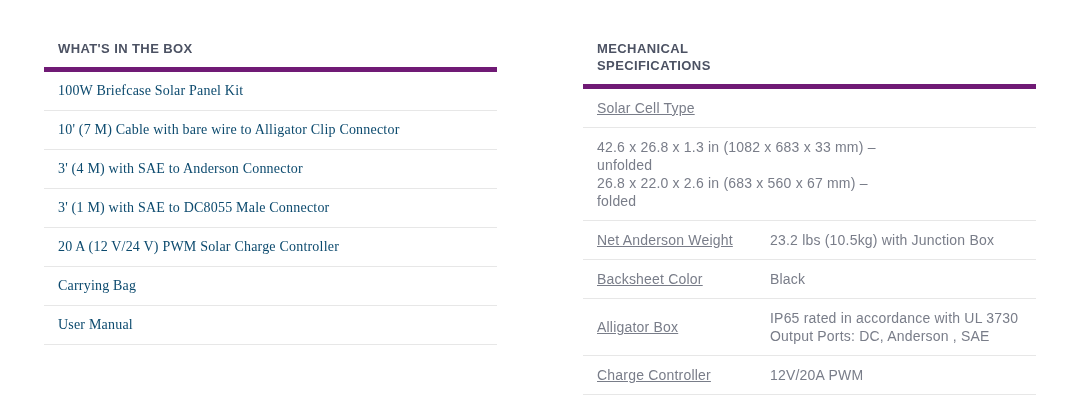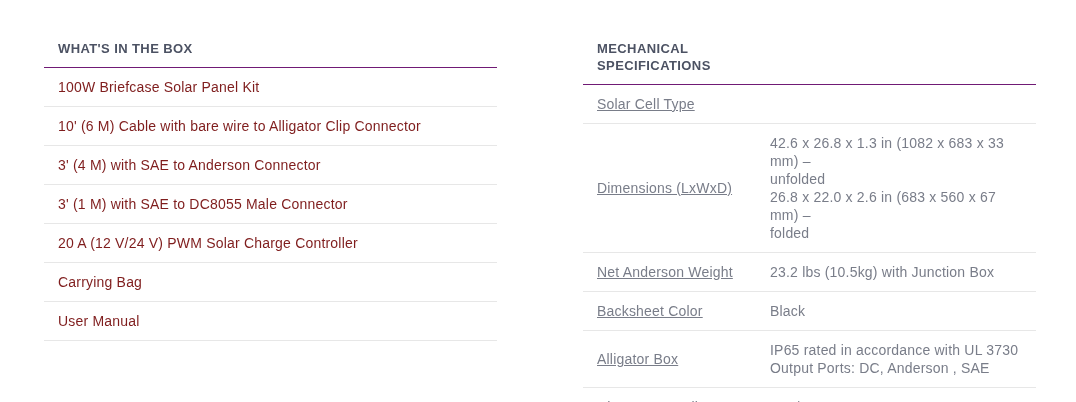--- a/index.html
+++ b/index.html
@@ -15,40 +15,41 @@
     display: flex;
     gap: 86px;
     overflow: hidden;
   }
   .spec-table {
     width: 453px;
     flex-shrink: 0;
   }
   .header-cell {
     padding: 10px 14px;
-    border-bottom: 1px solid #701a75;
+    border-bottom: 5px solid #701a75;
   }
   .header-cell .title-text {
     display: block;
     font-size: 13px;
     font-weight: bold;
     letter-spacing: 0.4px;
     line-height: 17px;
     color: #4c5263;
   }
   .header-cell .title-narrow {
     max-width: 132px;
   }
   .item-row {
     padding: 10px 14px;
     border-bottom: 1px solid #e7e7e7;
     font-size: 14px;
     line-height: 18px;
     letter-spacing: 0.2px;
-    color: #7f1d1d;
+    color: #0c4a6e;
+    font-family: Liberation Serif, serif;
   }
   .spec-row {
     display: flex;
     align-items: center;
     padding: 10px 14px;
     border-bottom: 1px solid #e7e7e7;
     font-size: 14px;
     line-height: 18px;
     letter-spacing: 0.2px;
     color: #797d89;
@@ -69,21 +70,21 @@
 <div class="page">
 
   <section class="spec-table">
     <div class="header-cell">
       <span class="title-text">WHAT'S IN THE BOX</span>
     </div>
     <div class="item-row">
       <span>100W Briefcase Solar Panel Kit</span>
     </div>
     <div class="item-row">
-      <span>10' (6 M) Cable with bare wire to Alligator Clip Connector</span>
+      <span>10' (7 M) Cable with bare wire to Alligator Clip Connector</span>
     </div>
     <div class="item-row">
       <span>3' (4 M) with SAE to Anderson Connector</span>
     </div>
     <div class="item-row">
       <span>3' (1 M) with SAE to DC8055 Male Connector</span>
     </div>
     <div class="item-row">
       <span>20 A (12 V/24 V) PWM Solar Charge Controller</span>
     </div>
@@ -96,21 +97,20 @@
   </section>
 
   <section class="spec-table">
     <div class="header-cell">
       <span class="title-text title-narrow">MECHANICAL SPECIFICATIONS</span>
     </div>
     <div class="spec-row">
       <div class="label">Solar Cell Type</div>
     </div>
     <div class="spec-row">
-      <div class="label">Dimensions (LxWxD)</div>
       <div class="value">42.6 x 26.8 x 1.3 in (1082 x 683 x 33 mm) –
 unfolded
 26.8 x 22.0 x 2.6 in (683 x 560 x 67 mm) –
 folded</div>
     </div>
     <div class="spec-row">
       <div class="label">Net Anderson Weight</div>
       <div class="value">23.2 lbs (10.5kg) with Junction Box</div>
     </div>
     <div class="spec-row">

